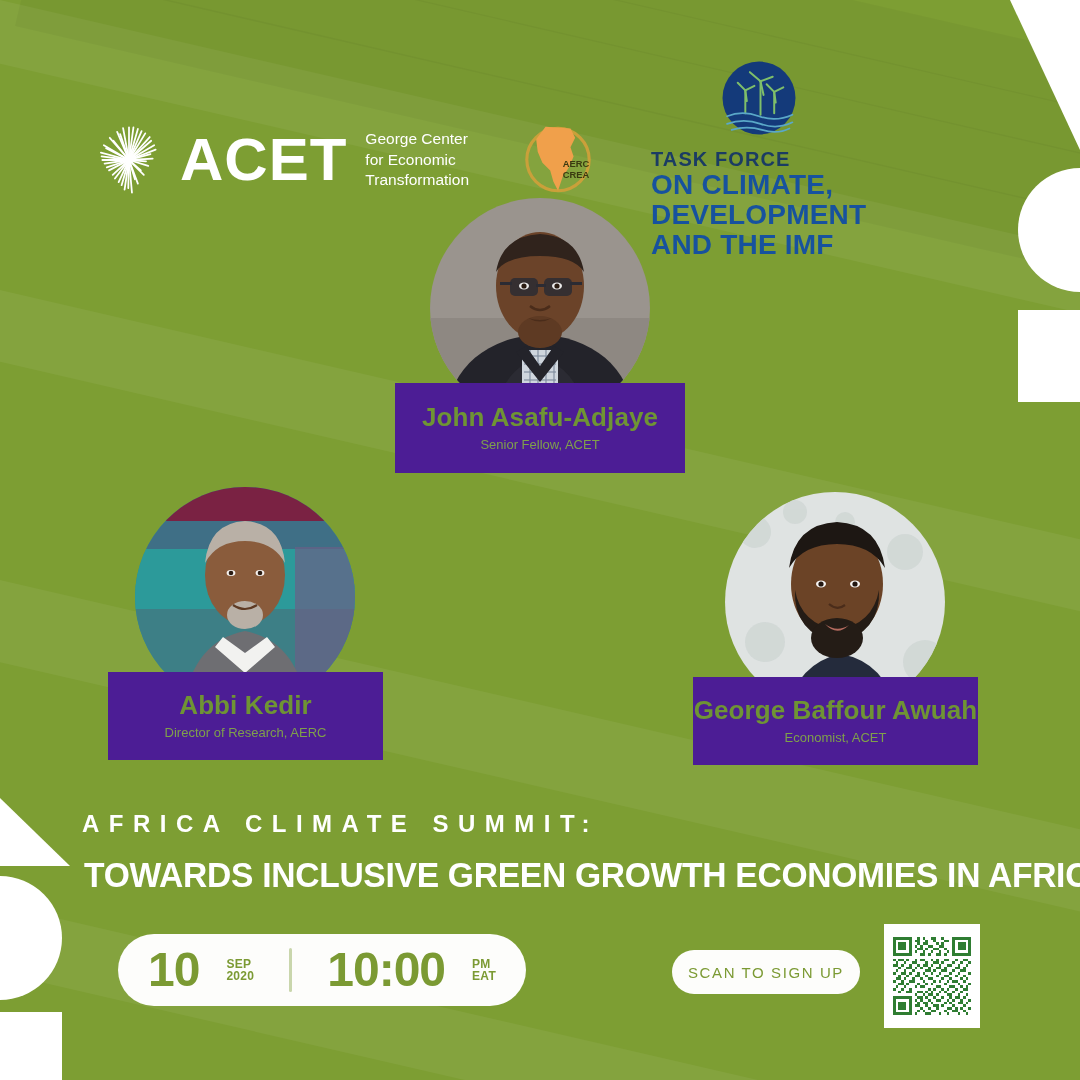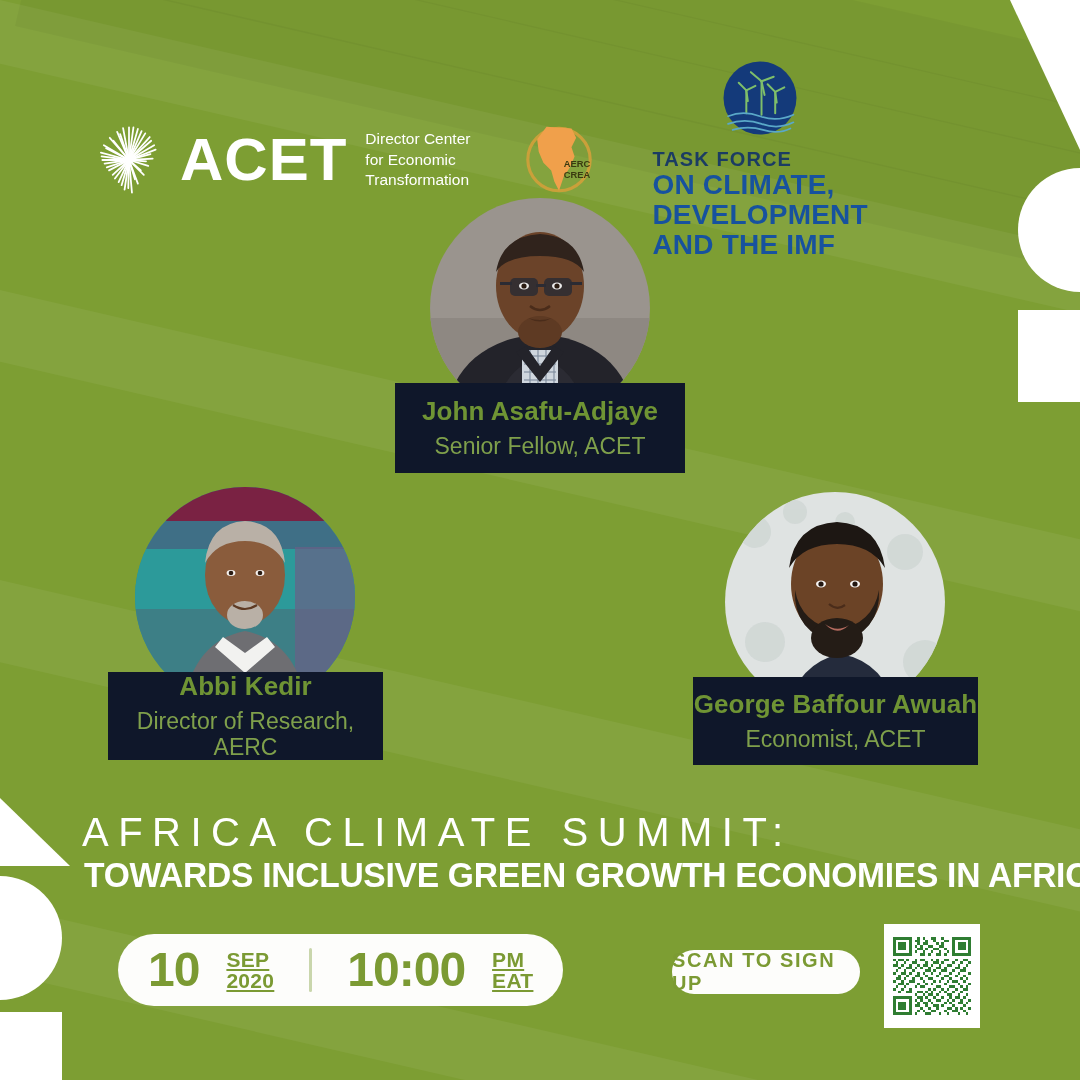--- a/index.html
+++ b/index.html
@@ -56,70 +56,70 @@
   .tf-line1{font-size:20px;font-weight:600;color:#1b3c63;letter-spacing:1.1px;}
   .tf-rest{font-size:28px;font-weight:800;color:#17529e;letter-spacing:.2px;}
 
   
   .speaker{position:absolute;}
   .photo{
     border-radius:50%;overflow:hidden;position:relative;
   }
   .photo svg{display:block;width:100%;height:100%;}
   .plate{
-    position:absolute;background:#0f172a;text-align:center;
+    position:absolute;background:#4c1d95;text-align:center;
     display:flex;flex-direction:column;align-items:center;justify-content:center;
   }
   .plate .nm{
     font-size:26px;font-weight:700;color:#6f9434;letter-spacing:.1px;line-height:1.15;
   }
   .plate .rl{
-    font-size:23px;font-weight:400;color:#7fa04b;margin-top:6px;line-height:1.15;
+    font-size:13px;font-weight:400;color:#7fa04b;margin-top:6px;line-height:1.15;text-align:right;
   }
 
   
   #sp1{left:430px;top:198px;}
   #sp1 .photo{width:220px;height:220px;}
   #sp1 .plate{left:-35px;top:185px;width:290px;height:90px;}
   
   #sp2{left:135px;top:487px;}
   #sp2 .photo{width:220px;height:220px;}
   #sp2 .plate{left:-27px;top:185px;width:275px;height:88px;}
   
   #sp3{left:725px;top:492px;}
   #sp3 .photo{width:220px;height:220px;}
   #sp3 .plate{left:-32px;top:185px;width:285px;height:88px;}
 
   
   .eyebrow{
     position:absolute;left:82px;top:810px;
-    font-size:40px;font-weight:400;color:#ffffff;letter-spacing:9.5px;
+    font-size:24px;font-weight:700;color:#ffffff;letter-spacing:9.5px;
   }
   .headline{
     position:absolute;left:84px;top:855px;
     font-size:35px;font-weight:800;color:#ffffff;letter-spacing:-.3px;
     transform:scaleX(.96);transform-origin:left center;white-space:nowrap;
   }
 
   
   .pill{
     position:absolute;left:118px;top:934px;height:72px;
     background:#fdfdfb;border-radius:40px;
     display:flex;align-items:center;padding:0 30px;gap:29px;
   }
   .big{font-size:48px;font-weight:800;color:#7b9a33;line-height:1;letter-spacing:-1px;}
   .stack{display:flex;flex-direction:column;line-height:1.02;margin-left:-2px;}
-  .stack span{font-size:21px;font-weight:800;color:#7b9a33;letter-spacing:.3px;text-decoration:underline;}
+  .stack span{font-size:12px;font-weight:800;color:#7b9a33;letter-spacing:.3px;}
   .divider{width:3px;height:44px;background:#c9d6ac;border-radius:2px;margin:0 6px;}
 
   
   .cta{
     position:absolute;left:672px;top:950px;width:188px;height:44px;
     background:#fdfdfb;border-radius:26px;display:flex;align-items:center;justify-content:center;
-    font-size:20px;font-weight:700;color:#7b9a33;letter-spacing:1.6px;
+    font-size:15px;font-weight:400;color:#7b9a33;letter-spacing:1.6px;
   }
   .qrbox{
     position:absolute;left:884px;top:924px;width:96px;height:104px;background:#ffffff;
     display:flex;align-items:center;justify-content:center;
   }
   .qrbox svg{width:78px;height:78px;display:block;}
 </style>
 </head>
 <body>
 
@@ -182,21 +182,21 @@
           <line x1="50" y1="50" x2="23" y2="64"></line>
           <line x1="50" y1="50" x2="17" y2="55"></line>
           <line x1="50" y1="50" x2="13" y2="45"></line>
           <line x1="50" y1="50" x2="19" y2="34"></line>
           <line x1="50" y1="50" x2="29" y2="24"></line>
           <line x1="50" y1="50" x2="38" y2="15"></line>
         </g>
         <circle cx="50" cy="50" r="5" fill="#ffffff"></circle>
       </svg>
       <div class="acet-word">ACET</div>
-      <div class="acet-tag">Director Center
+      <div class="acet-tag">George Center
 for Economic
 Transformation</div>
     </div>
 
     <svg class="aerc-logo" viewBox="0 0 100 105">
       <circle cx="50" cy="52" r="40" fill="none" stroke="#caa03a" stroke-width="4"></circle>
       <path d="M34 10 L66 12 L72 24 L66 36 L70 48 L64 62 L56 74 L50 92 L44 80 L40 66 L30 56 L24 42 L22 26 Z" fill="#f0a04b"></path>
       <text x="56" y="62" font-family="Liberation Sans, sans-serif" font-size="12" font-weight="700" fill="#3a3a10">AERC</text>
       <text x="56" y="75" font-family="Liberation Sans, sans-serif" font-size="12" font-weight="700" fill="#3a3a10">CREA</text>
     </svg>

